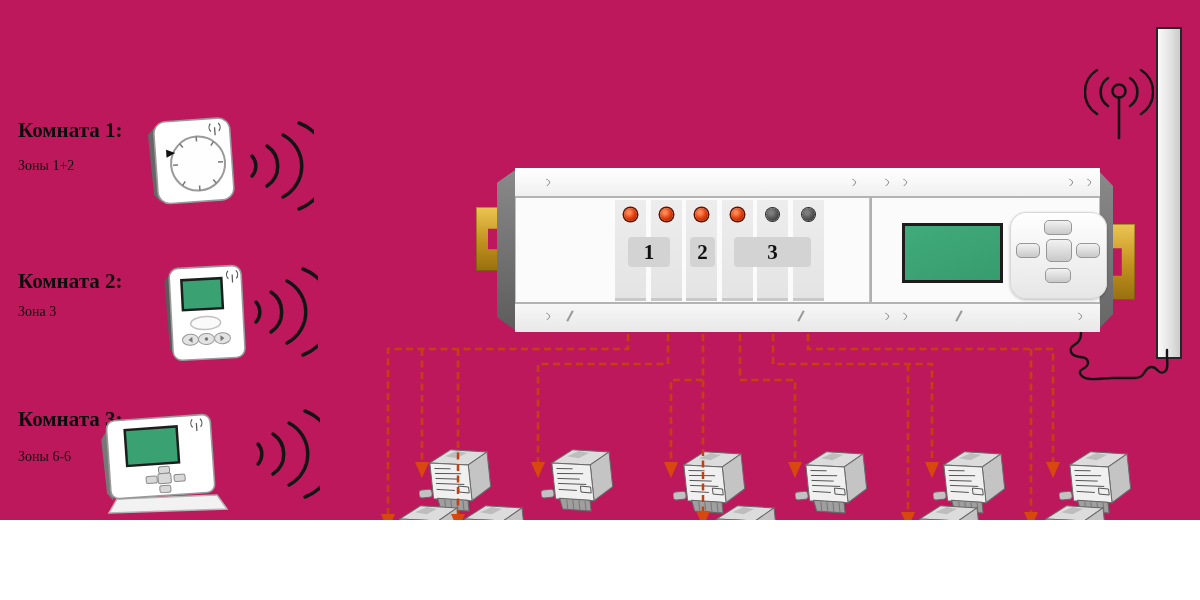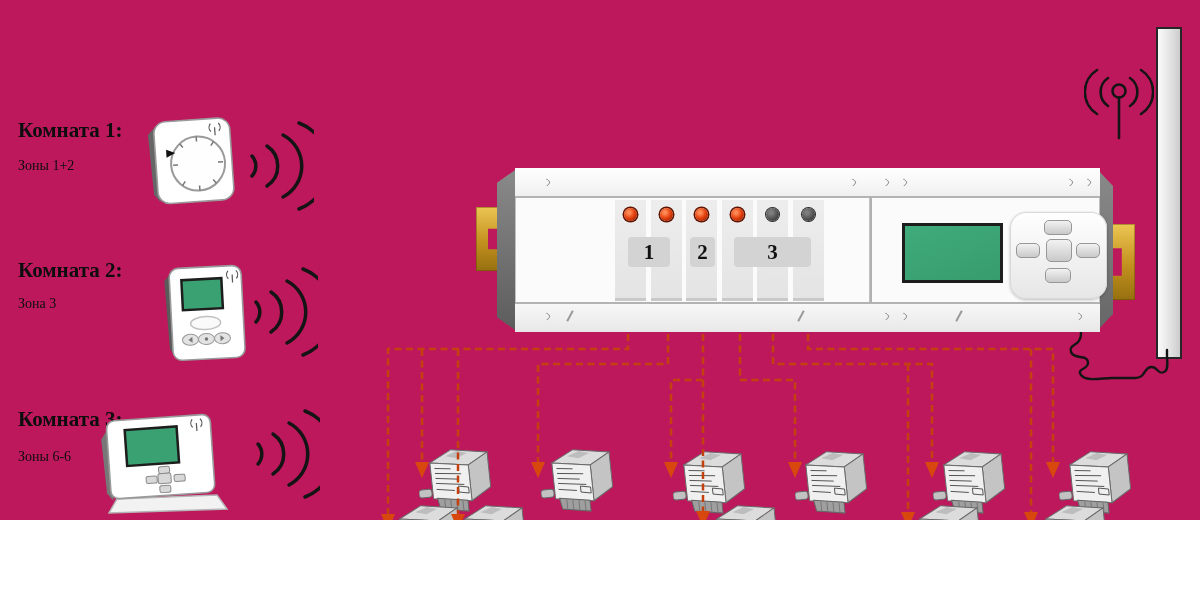--- a/index.html
+++ b/index.html
@@ -96,22 +96,22 @@
   </svg>
   <svg class="abs waves" style="left:236px;top:112px" width="78" height="108" viewBox="0 0 78 108">
     <g class="ink" stroke-width="3.5">
       <path d="M16,44 A15,15 0 0 1 16,64"></path>
       <path d="M31,34 A24,24 0 0 1 31,74"></path>
       <path d="M47,23 A35,35 0 0 1 47,85"></path>
       <path d="M63,11 A46,46 0 0 1 63,97"></path>
     </g>
   </svg>
 
-  <span class="abs room-title" style="left:18px;top:258px">Комната 2:</span>
-  <span class="abs room-zones" style="left:18px;top:296px">Зона 3</span>
+  <span class="abs room-title" style="left:18px;top:269px">Комната 2:</span>
+  <span class="abs room-zones" style="left:18px;top:304px">Зона 3</span>
   <svg class="abs device" style="left:156px;top:255px" width="100" height="112" viewBox="0 0 100 112">
     <g transform="rotate(-3 50 56)">
       <polygon points="10,24 17,16 17,100 12,92" fill="#5a5a5a"></polygon>
       <rect x="15" y="12" width="72" height="92" rx="9" fill="#fff" stroke="#9a9a9a" stroke-width="1.6"></rect>
       <rect x="27" y="24" width="40" height="30" fill="#3aa173" stroke="#1d1d1d" stroke-width="2.5"></rect>
       <g stroke="#555" stroke-width="1.2" fill="none">
         <line x1="78" y1="21" x2="78" y2="29"></line>
         <path d="M74,17 a6,6 0 0 0 0,8"></path>
           <path d="M82,17 a6,6 0 0 1 0,8"></path>
       </g>

